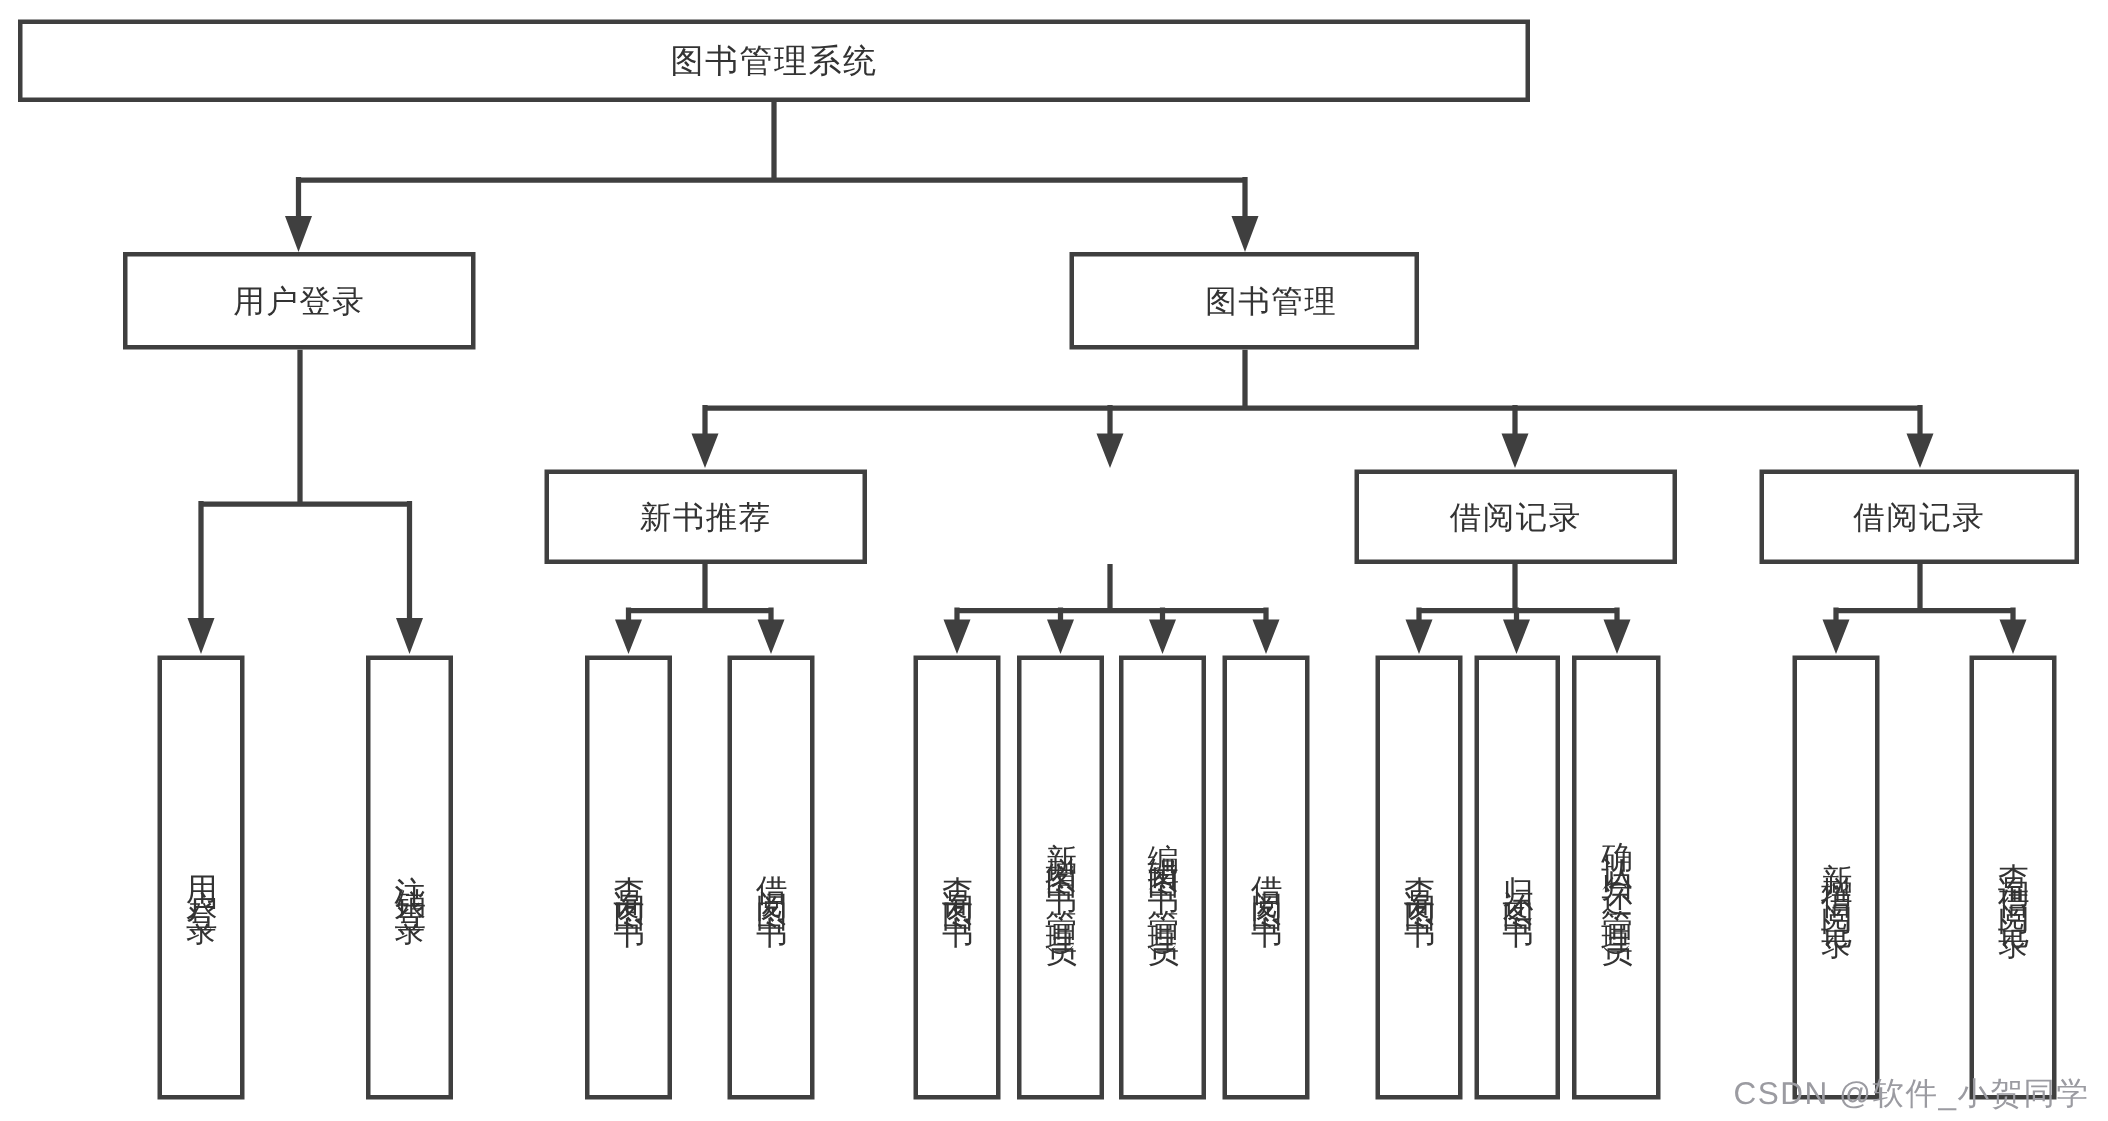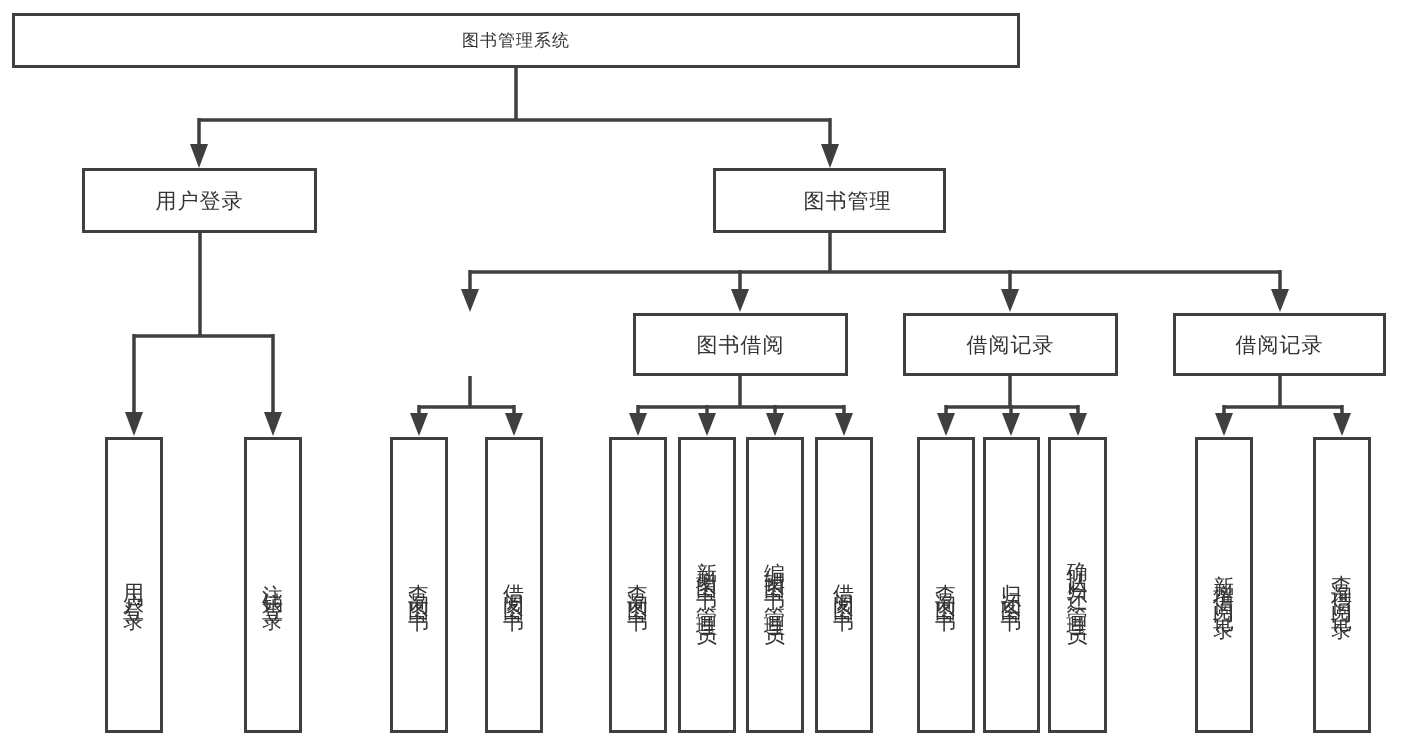--- a/index.html
+++ b/index.html
@@ -26,21 +26,21 @@
   .node {
     position: absolute;
     box-sizing: border-box;
     border: 3px solid #3f3f3f;
     background: #ffffff;
     display: flex;
     align-items: center;
     justify-content: center;
     color: #333333;
   }
-  .node-root span { font-size: 17px; letter-spacing: 1px; }
+  .node-root span { font-size: 22px; letter-spacing: 1px; }
   .node-h span { font-size: 21px; letter-spacing: 1px; }
   .node-v .vtext {
     writing-mode: vertical-lr;
     text-orientation: mixed;
     font-size: 21px;
     line-height: 1;
     letter-spacing: 9px;
     white-space: nowrap;
   }
   .watermark {
@@ -82,22 +82,22 @@
     <span>图书管理系统</span>
   </div>
 
   <div class="node node-h" style="left:82px; top:168px; width:235px; height:65px;">
     <span>用户登录</span>
   </div>
   <div class="node node-h" style="left:713px; top:168px; width:233px; height:65px;padding-left:36px;">
     <span>图书管理</span>
   </div>
 
-  <div class="node node-h" style="left:633px; top:313px; width:215px; height:63px;">
-    <span>图书借阅</span>
+  <div class="node node-h" style="left:363px; top:313px; width:215px; height:63px;">
+    <span>新书推荐</span>
   </div>
   <div class="node node-h" style="left:903px; top:313px; width:215px; height:63px;">
     <span>借阅记录</span>
   </div>
   <div class="node node-h" style="left:1173px; top:313px; width:213px; height:63px;">
     <span>借阅记录</span>
   </div>
 
   <div class="node node-v" style="left:105px; top:437px; width:58px; height:296px;">
     <span class="vtext">用户登录</span>
@@ -136,14 +136,15 @@
     <span class="vtext">确认归还（管理员）</span>
   </div>
 
   <div class="node node-v" style="left:1195px; top:437px; width:58px; height:296px;">
     <span class="vtext">新增借阅记录</span>
   </div>
   <div class="node node-v" style="left:1313px; top:437px; width:58px; height:296px;">
     <span class="vtext">查询借阅记录</span>
   </div>
 
+  <div class="watermark">CSDN @软件_小贺同学</div>
 
 </div>
 
 </body></html>

